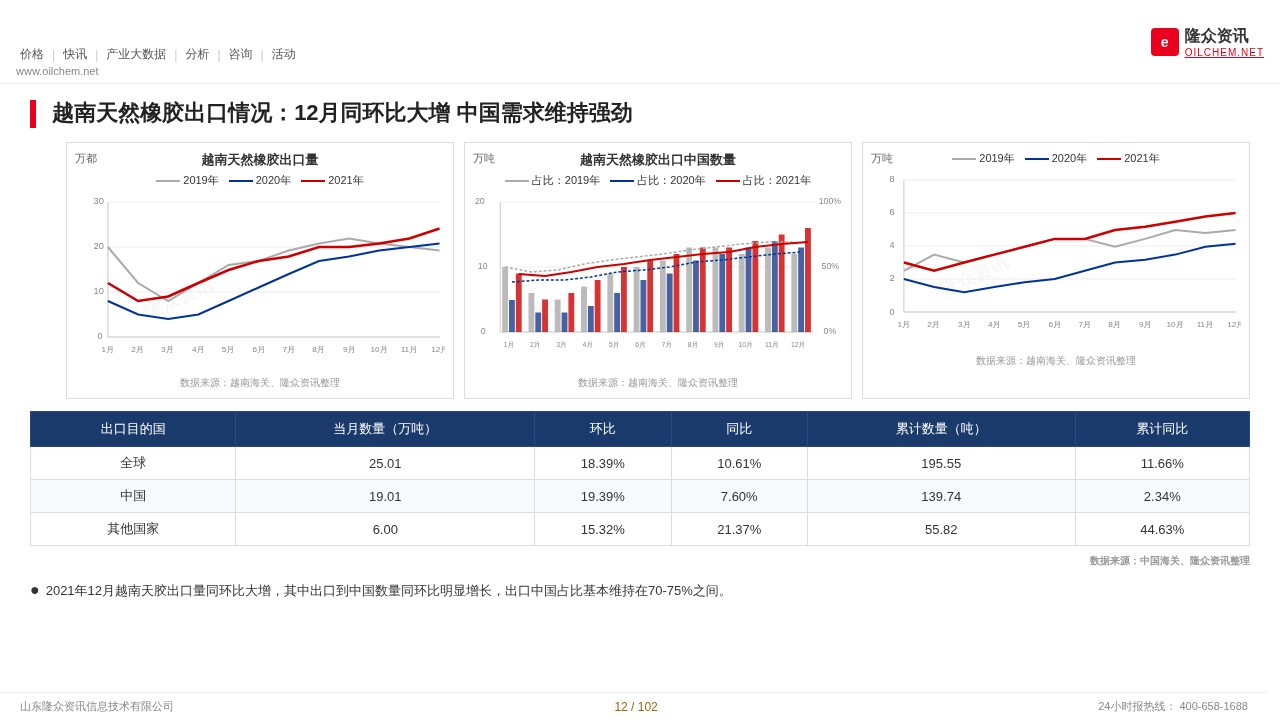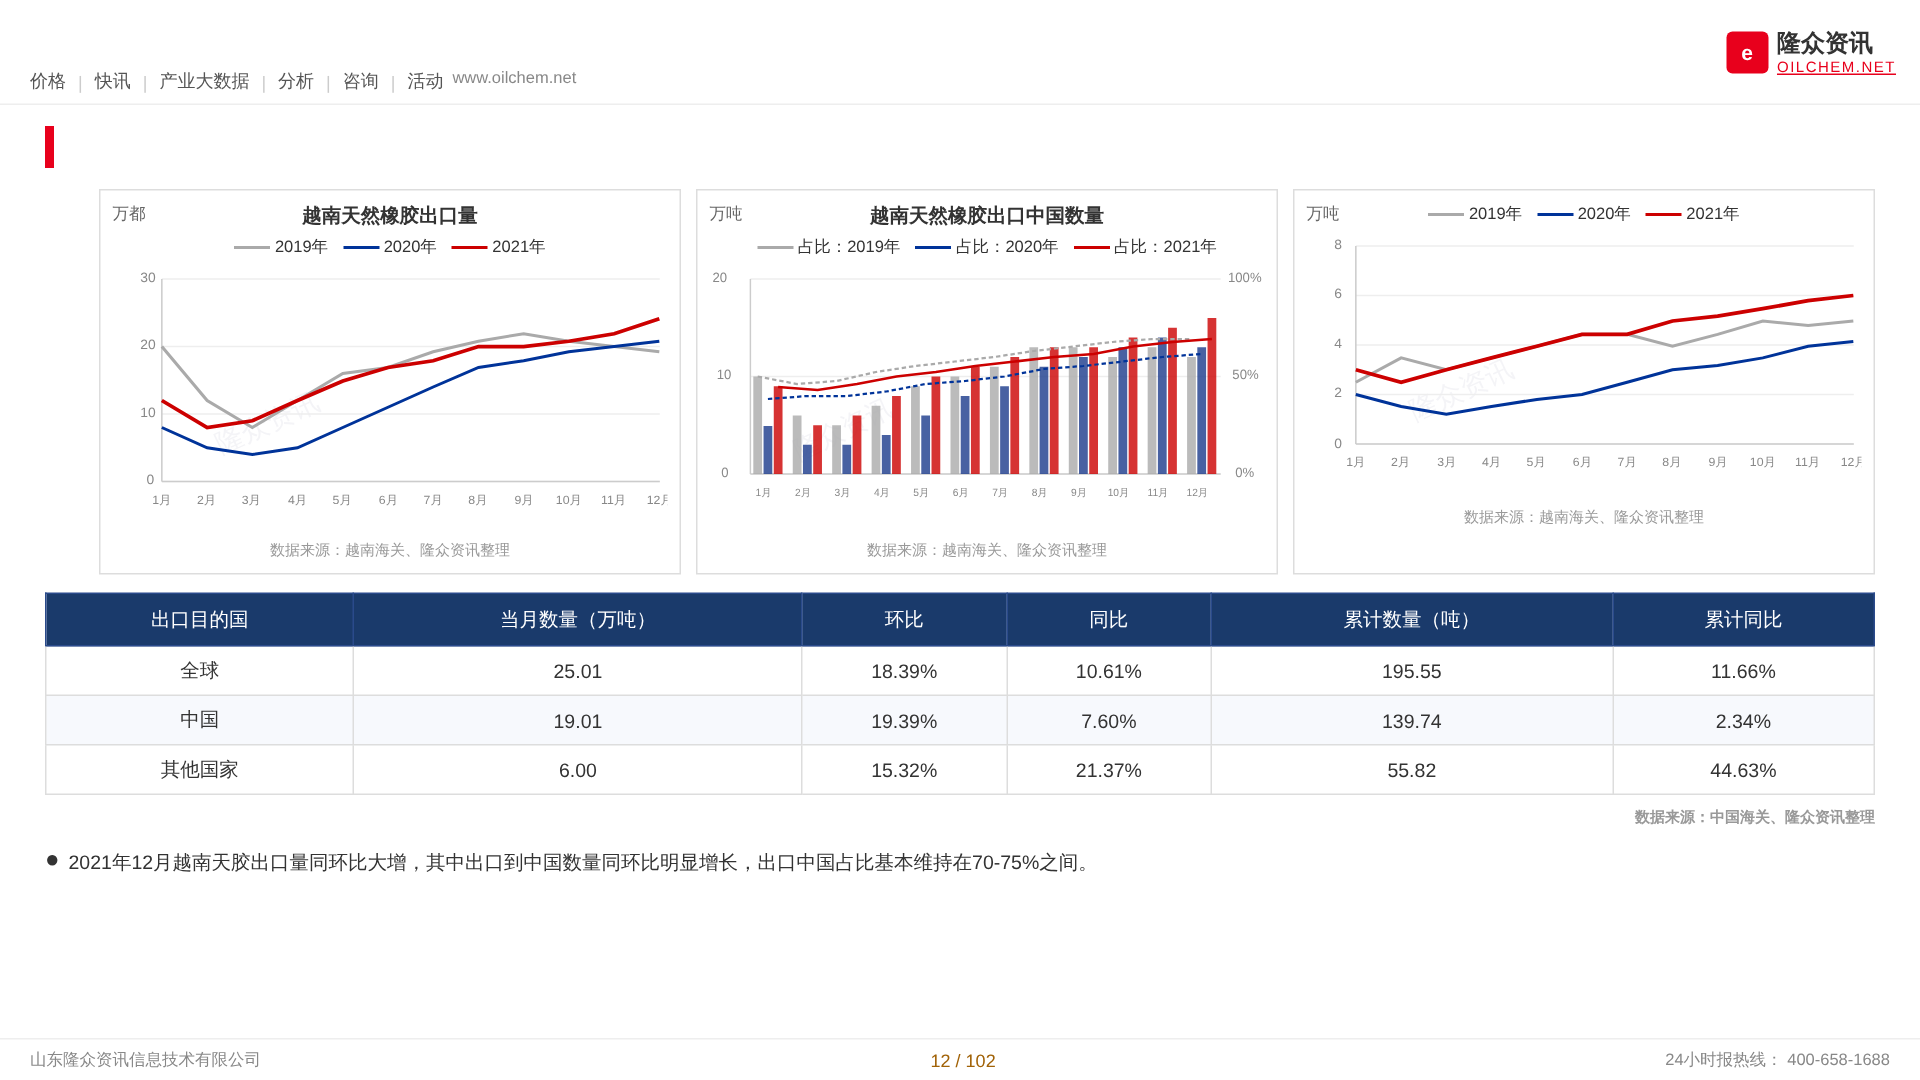--- a/index.html
+++ b/index.html
@@ -161,37 +161,37 @@
       padding: 6px 0;
       display: flex;
       align-items: flex-start;
       gap: 6px;
     }
     .bullet { color: #333; font-size: 16px; line-height: 1; }
 
     
     #footer {
       position: absolute;
-      bottom: 0; left: 0; right: 0;
+      bottom: 0; left: 0; right: 12px;
       display: flex;
       justify-content: space-between;
       align-items: center;
       padding: 6px 20px;
       border-top: 1px solid #eee;
       font-size: 11px;
       color: #888;
       background: #fff;
     }
     #page-num { color: #a16207; font-size: 12px; }
   </style>
 </head>
 <body>
 
 <div id="topbar">
-  <div style="display:flex; flex-direction:row; gap:2px;margin-top:40px;">
+  <div style="display:flex; flex-direction:column; gap:2px;margin-top:40px;">
     <div id="topbar-left">
       <span>价格</span>
       <span class="sep">|</span>
       <span>快讯</span>
       <span class="sep">|</span>
       <span>产业大数据</span>
       <span class="sep">|</span>
       <span>分析</span>
       <span class="sep">|</span>
       <span>咨询</span>
@@ -206,20 +206,21 @@
       <span class="logo-main">隆众资讯</span>
       <span class="logo-sub">OILCHEM.NET</span>
     </div>
   </div>
 </div>
 
 <div id="main">
 
   <div id="page-title">
     <span id="left-accent"></span>
+    <span>越南天然橡胶出口情况：12月同环比大增 中国需求维持强劲</span>
   </div>
 
   <div id="charts-row">
 
     <div class="chart-box">
       <span class="chart-unit">万都</span>
       <div class="chart-title">越南天然橡胶出口量</div>
       <div class="chart-legend">
         <span class="legend-item">
             <span class="legend-line" style="background:#aaaaaa;"></span>

